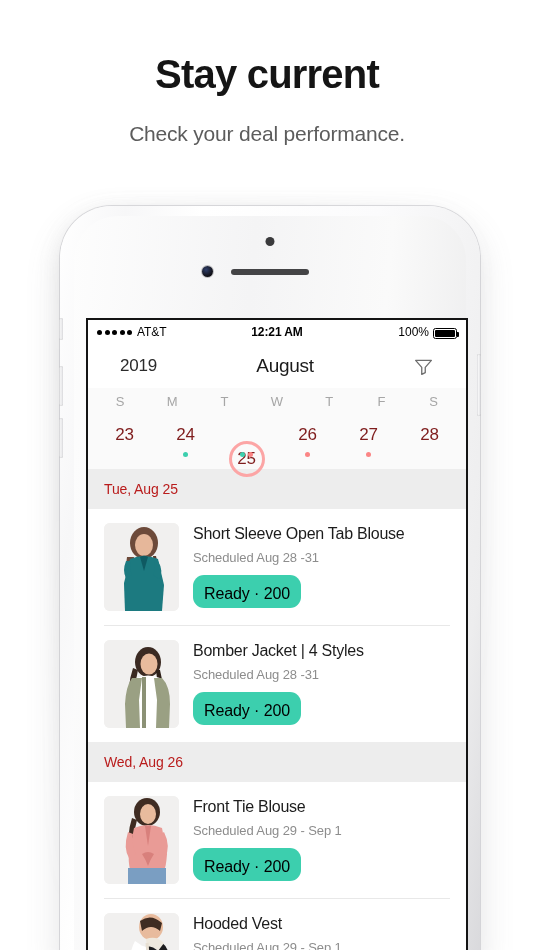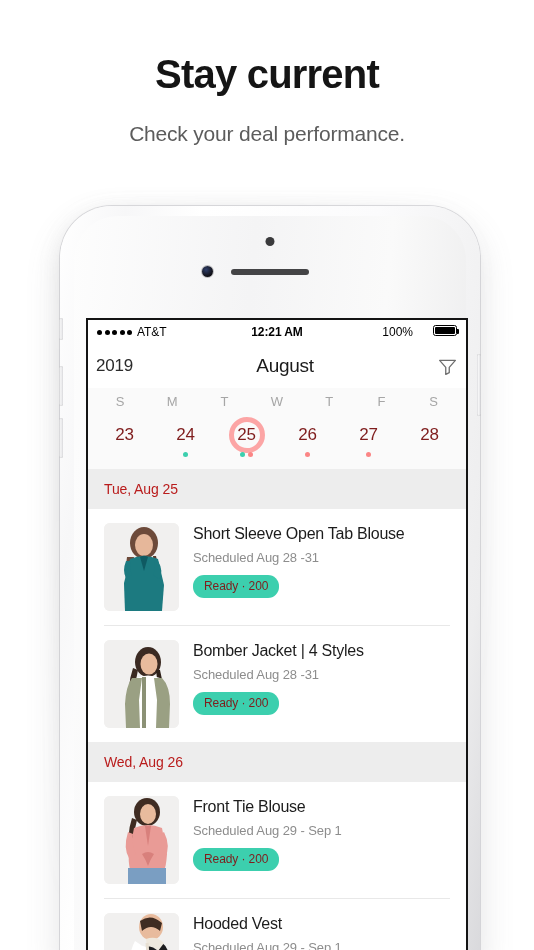--- a/index.html
+++ b/index.html
@@ -77,45 +77,45 @@
   
   .statusbar {
     display: flex; align-items: center; height: 22px;
     padding: 12px 9px; font-size: 12px; color: #000; background: #fff;
   }
   .sb-left { display: flex; align-items: center; gap: 5px; flex: 1; }
   .dots { display: flex; gap: 2.5px; }
   .dots i { width: 5px; height: 5px; border-radius: 50%; background: #000; display: block; }
   .carrier { font-size: 12px; letter-spacing: -0.1px; }
   .sb-center { font-size: 12px; font-weight: 700; letter-spacing: -0.1px; }
-  .sb-right { flex: 1; display: flex; align-items: flex-start; justify-content: flex-end; gap: 20px; font-size: 12px; }
+  .sb-right { flex: 1; display: flex; align-items: flex-end; justify-content: flex-end; gap: 4px; font-size: 12px; }
   .battery { position: relative; width: 24px; height: 11px; border: 1px solid #000; border-radius: 2.5px; }
   .battery::after { content:""; position:absolute; right:-3px; top:3px; width:2px; height:5px; background:#000; border-radius:0 1px 1px 0; }
   .battery i { position:absolute; left:1px; top:1px; bottom:1px; width: calc(100% - 2px); background:#000; border-radius:1px; display:block; }
 
   
   .month-bar {
-    display: flex; align-items: center; height: 44px; padding: 0 8px; background: #fff;
+    display: flex; align-items: center; height: 44px; padding: 0 32px; background: #fff;
   }
   .year { font-size: 17px; color: #2b2b2b; flex: 0 0 64px; letter-spacing: -0.2px; }
   .month { flex: 1; text-align: center; font-size: 19px; color: #1b1b1b; letter-spacing: -0.3px; margin-left: -8px;}
   .filter-btn { flex: 0 0 40px; display: flex; justify-content: flex-end; }
 
   
   .week { background: #fafafa; padding: 2px 6px 10px; }
   .dow-row, .date-row { display: flex; }
   .dow-row > div, .date-row > div { flex: 1; text-align: center; }
   .dow { font-size: 13px; color: #a6a6a6; padding: 4px 0 8px; letter-spacing: .3px; }
   .daycell { position: relative; height: 42px; }
   .daynum {
     display: inline-flex; align-items: center; justify-content: center;
     width: 36px; height: 36px; border-radius: 50%;
     font-size: 17px; color: #7f1d1d; letter-spacing: -0.2px;
   }
-  .daycell.selected .daynum { border: 5px solid #fca5a5; }
+  .daycell.selected .daynum { border: 3px solid #fca5a5; margin-top: 24px; }
   .dotrow {
     position: absolute; left: 0; right: 0; bottom: 1px;
     display: flex; justify-content: center; gap: 3px; height: 6px;
   }
   .dotrow i { width: 5px; height: 5px; border-radius: 50%; display: block; }
   .dot-teal { background: #3ccfae; }
   .dot-pink { background: #fb8585; }
 
   
   .list { background: #fff; }
@@ -127,22 +127,22 @@
   .row-sep { height:1px; background:#e8e8e8; margin: 0 16px; }
   .thumb {
     flex: 0 0 75px; width: 75px; height: 88px; border-radius: 6px;
     background: #f0efee; overflow: hidden; position: relative;
   }
   .thumb svg { display:block; width:100%; height:100%; }
   .row-body { flex: 1; min-width: 0; padding-top: 2px; }
   .row-title { font-size: 16px; color: #1c1c1c; letter-spacing: -0.25px; }
   .row-sub { font-size: 13px; color: #8d8d8d; margin-top: 7px; letter-spacing: -0.1px; }
   .badge {
-    display: inline-block; margin-top: 10px; padding: 4px 11px 5px;
-    border-radius: 11px; font-size: 12px; color: #7f1d1d; letter-spacing: -0.1px;
+    display: inline-block; margin-top: 10px; padding: 10px 11px 5px;
+    border-radius: 11px; font-size: 16px; color: #000000; letter-spacing: -0.1px;
   }
   .badge.teal { background: #3ccfae; }
 </style>
 </head>
 <body>
 
 <div class="page">
 
   <div class="hero">
     <div class="hero-title">Stay current</div>

